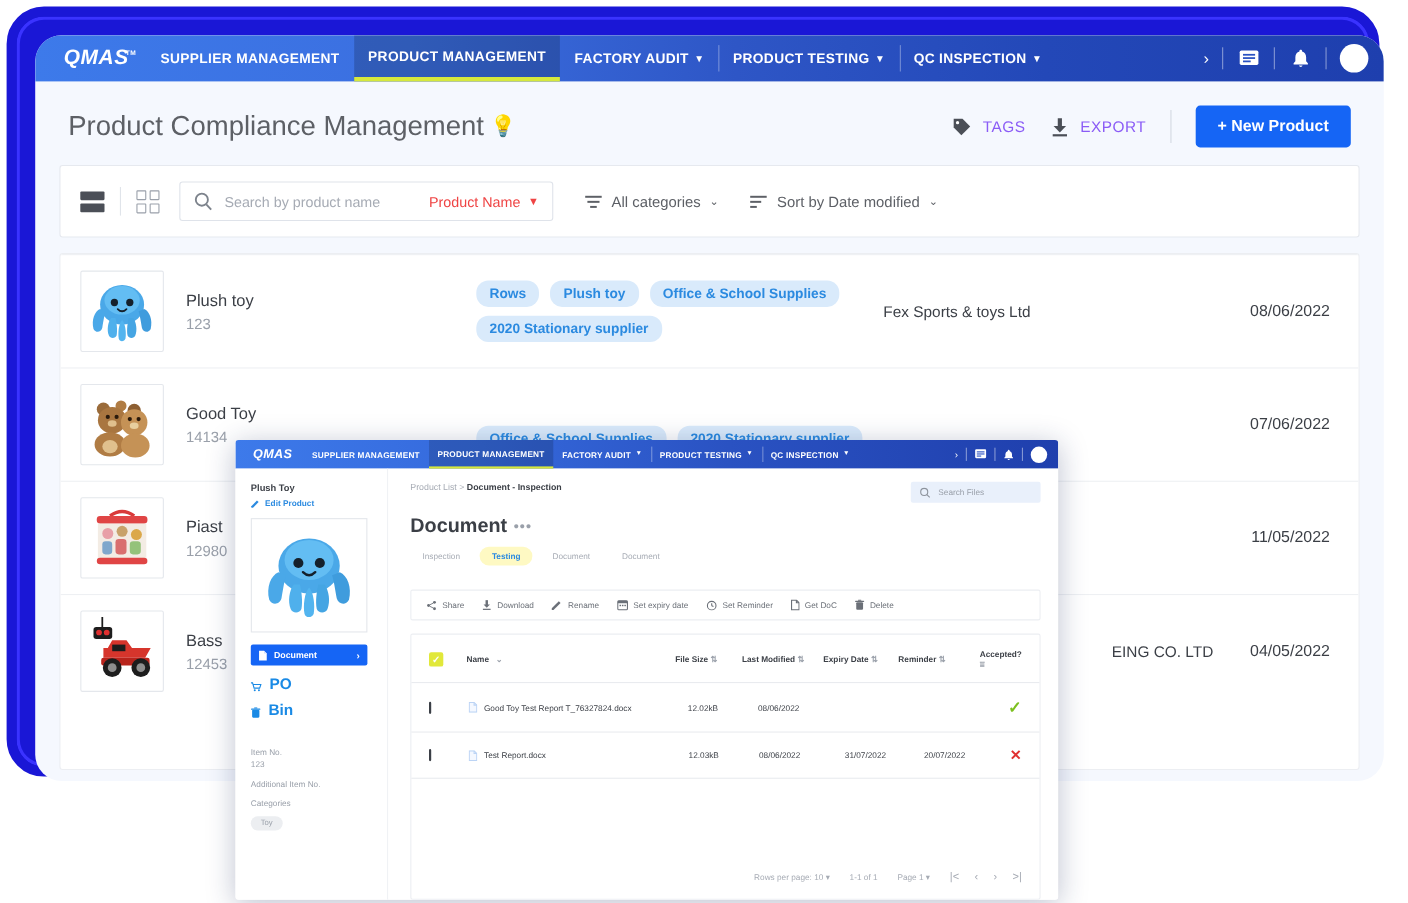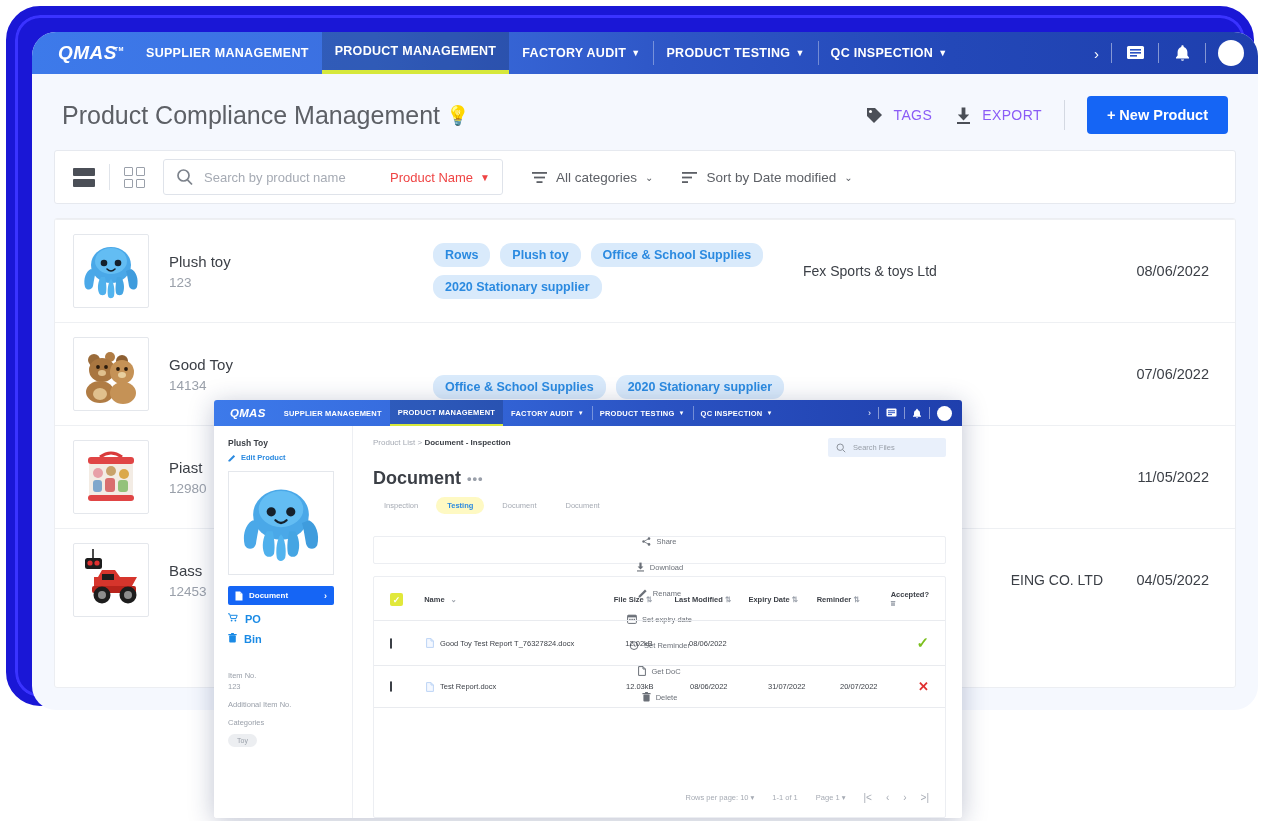--- a/index.html
+++ b/index.html
@@ -87,21 +87,21 @@
   .vsep { width:1px; height:30px; background:#d4d9e2; }
   .newproduct {
     background: #1565f5; color: #fff; font-size: 14.5px; font-weight: bold;
     padding: 11px 20px; border-radius: 4px; border: none;
   }
 
   
   .filterbar {
     margin: 0 22px;
     background: #fff; border: 1px solid #e6e9ef; border-radius: 3px;
-    height: 54px; display: flex; align-items: center; padding: 0 18px; gap: 0;
+    height: 66px; display: flex; align-items: center; padding: 0 18px; gap: 0;
   }
   .viewtoggle { display: flex; align-items: center; gap: 14px; }
   .viewtoggle .divider { width:1px; height:26px; background:#e0e4ea; }
   .rowsicon { display: flex; flex-direction: column; gap: 3px; }
   .rowsicon span { display:block; width:22px; height:8px; background:#4b4f57; border-radius:1px; }
   .gridicon { display: grid; grid-template-columns: 9px 9px; grid-template-rows: 9px 9px; gap: 3px; }
   .gridicon span { display:block; border:1.8px solid #9aa0aa; border-radius:1px; }
   .searchbox {
     margin-left: 18px;
     width: 340px; height: 36px; border: 1px solid #dfe3ea; border-radius: 3px;
@@ -175,21 +175,21 @@
   .o-prodimg {
     margin-top: 9px; width: 106px; height: 104px; border: 1px solid #e4e7ec;
     display:flex; align-items:center; justify-content:center; background:#fff; overflow:hidden;
   }
   .o-docbtn {
     margin-top: 11px; width: 106px; height: 19px; background: #1565f5; color: #fff;
     border-radius: 2px; display:flex; align-items:center; gap:6px; padding: 0 7px;
     font-size: 8px; font-weight: bold;
   }
   .o-docbtn .chev { margin-left:auto; font-size: 9px; }
-  .o-link { display:flex; align-items:flex-start; gap:7px; margin-top: 8px; color:#1a8ae5; font-size: 11px; font-weight:bold; }
+  .o-link { display:flex; align-items:flex-end; gap:7px; margin-top: 8px; color:#1a8ae5; font-size: 14px; font-weight:bold; }
   .o-meta { margin-top: 26px; }
   .o-meta .lbl { font-size: 7.5px; color:#9aa0aa; margin-top: 9px; }
   .o-meta .val { font-size: 7.5px; color:#9aa0aa; margin-top: 2px; }
   .o-tag { display:inline-block; margin-top:7px; background:#eceef1; color:#9aa0aa; font-size:7px; padding: 3px 9px; border-radius: 8px; }
 
   
   .o-main { flex: 1; min-width: 0; padding: 12px 16px 0 20px; display:flex; flex-direction:column; background:#fff;}
   .o-crumbrow { display:flex; align-items:flex-start; }
   .o-crumb { font-size: 8px; color: #a6abb4; }
   .o-crumb b { color: #3b3f46; }
@@ -198,21 +198,21 @@
     display:flex; align-items:center; gap:7px; padding: 0 8px; color:#9aa0aa; font-size: 7.5px;
   }
   .o-title { font-size: 18px; color: #3b3f46; font-weight: bold; margin-top: 11px; display:flex; align-items:flex-end; gap:6px;}
   .o-title .dots { font-size: 13px; color:#9aa0aa; letter-spacing:1px; position:relative; top:-3px;}
   .o-tabs { display:flex; gap: 7px; margin-top: 8px; }
   .o-tab { font-size: 7.5px; color:#a6abb4; padding: 4px 11px; border-radius: 9px; }
   .o-tab.active { background:#fef9c3; color:#2b8ae0; font-weight:bold; }
 
   .o-toolbar {
     margin-top: 22px; border: 1px solid #eceef2; border-radius: 2px;
-    height: 28px; display:flex; align-items:center; gap: 16px; padding: 0 14px; flex-direction: column;
+    height: 28px; display:flex; align-items:center; gap: 16px; padding: 0 14px;
   }
   .o-tool { display:flex; align-items:center; gap:5px; font-size:7.5px; color:#6b7078; white-space:nowrap; }
 
   .o-tablecard {
     margin-top: 12px; border: 1px solid #eceef2; border-radius: 2px;
     flex: 1; display:flex; flex-direction:column; min-height:0;
   }
   .o-th { display:flex; align-items:center; padding: 13px 16px 11px 16px; font-size: 7.5px; color:#3b3f46; font-weight:bold;}
   .o-tr { display:flex; align-items:center; padding: 13px 16px; border-top:1px solid #e9ebef; font-size:7.5px; color:#3b3f46;}
   .k-check { width: 36px; }

